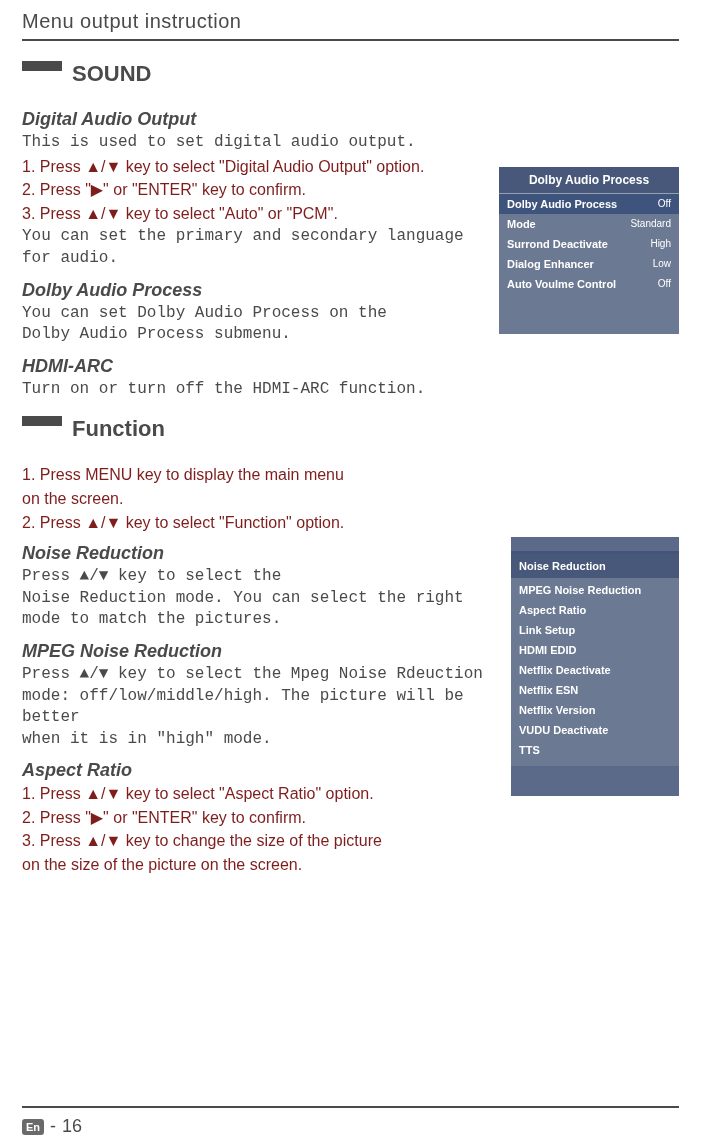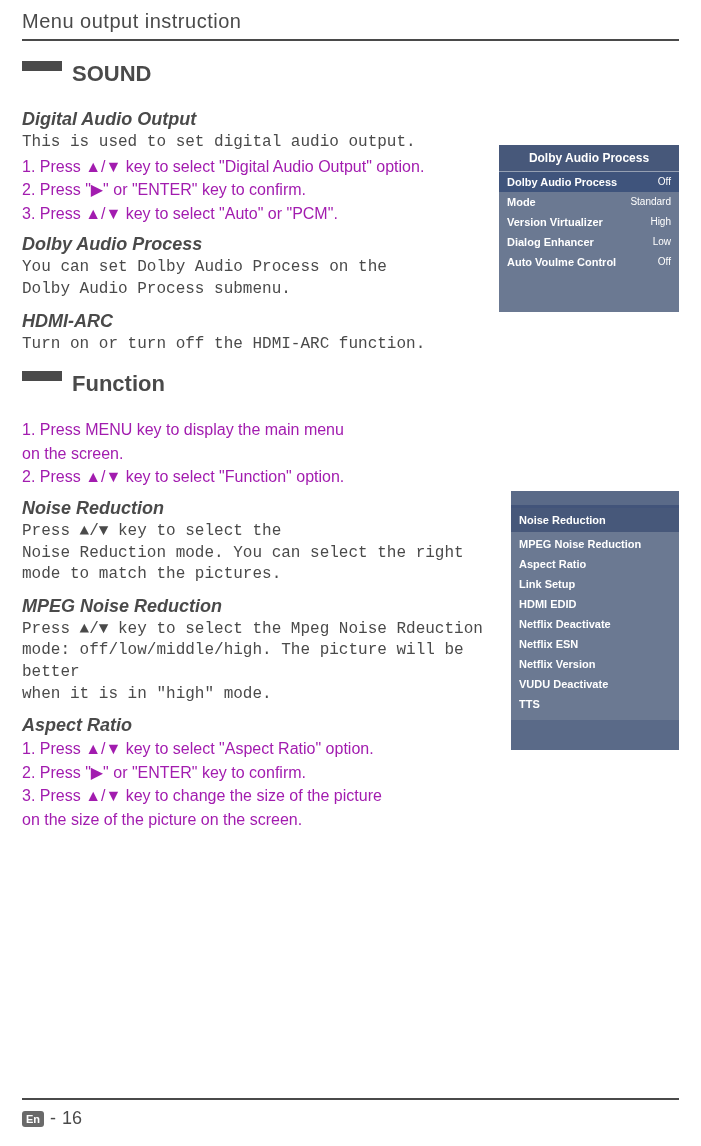--- a/index.html
+++ b/index.html
@@ -57,21 +57,21 @@
     font-size: 16px;
     line-height: 1.35;
     color: #4a4a4a;
     margin: 0 0 2px 0;
     white-space: pre-line;
     font-family: Liberation Mono, monospace;
   }
   .step {
     font-size: 16px;
     line-height: 1.35;
-    color: #a21caf;
+    color: #7f1d1d;
     margin: 0 0 2px 0;
   }
   .content-row {
     display: flex;
     align-items: center;
     gap: 3px;
   }
   .left-col {
     flex: 1;
   }
@@ -123,21 +123,21 @@
     padding: 4px 0;
   }
   .fn-title-bar {
     background:#47587a;
     padding:6px 8px;
     font-weight:bold;
     font-size:11px;
   }
   .footer {
     position: absolute;
-    bottom: 17px;
+    bottom: 9px;
     left: 22px;
     right: 22px;
   }
   .footer .fhr {
     border: none;
     border-top: 2px solid #4a4a4a;
     margin-bottom: 8px;
   }
   .footer .pagenum {
     display: flex;
@@ -168,20 +168,21 @@
   </div>
 
   <div class="content-row">
     <div class="left-col">
       <div class="subtitle">Digital Audio Output</div>
       <div class="body-text">This is used to  set  digital  audio  output.</div>
       <div class="step">1. Press ▲/▼ key to select "Digital  Audio  Output" option.</div>
       <div class="step">2. Press "▶" or "ENTER" key to confirm.</div>
       <div class="step">3. Press ▲/▼ key to select  "Auto" or "PCM".</div>
 
+      <div class="body-text">You can set the primary and secondary language for audio.</div>
 
       <div class="subtitle">Dolby Audio Process</div>
       <div class="body-text">You  can  set  Dolby Audio Process  on  the
 Dolby Audio Process submenu.</div>
 
       <div class="subtitle">HDMI-ARC</div>
       <div class="body-text">Turn on or turn off the HDMI-ARC function.</div>
     </div>
 
     <div class="osd-box">
@@ -189,21 +190,21 @@
       <div class="osd-sep"></div>
       <div class="osd-row hl">
         <span class="label">Dolby Audio Process</span>
         <span class="value">Off</span>
       </div>
       <div class="osd-row">
         <span class="label">Mode</span>
         <span class="value">Standard</span>
       </div>
       <div class="osd-row">
-        <span class="label">Version  Virtualizer</span>
+        <span class="label">Surrond  Deactivate</span>
         <span class="value">High</span>
       </div>
       <div class="osd-row">
         <span class="label">Dialog  Enhancer</span>
         <span class="value">Low</span>
       </div>
       <div class="osd-row">
         <span class="label">Auto Voulme  Control</span>
         <span class="value">Off</span>
       </div>

